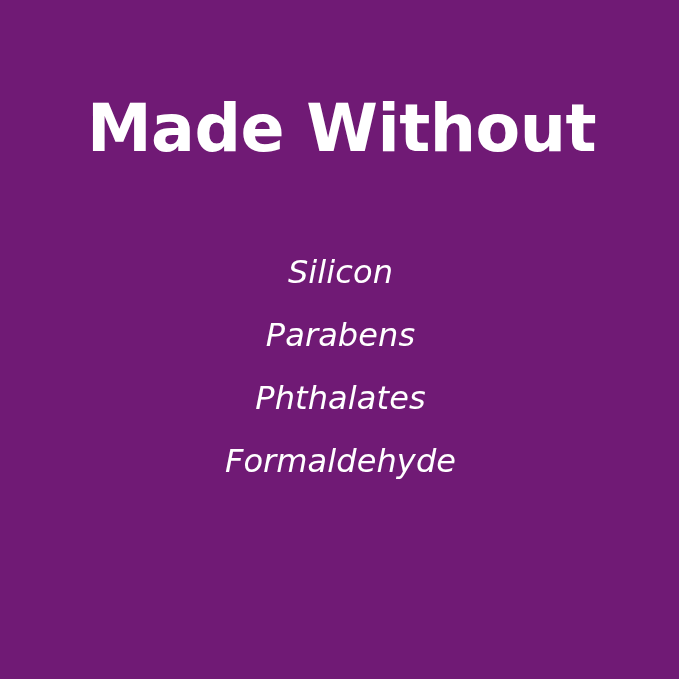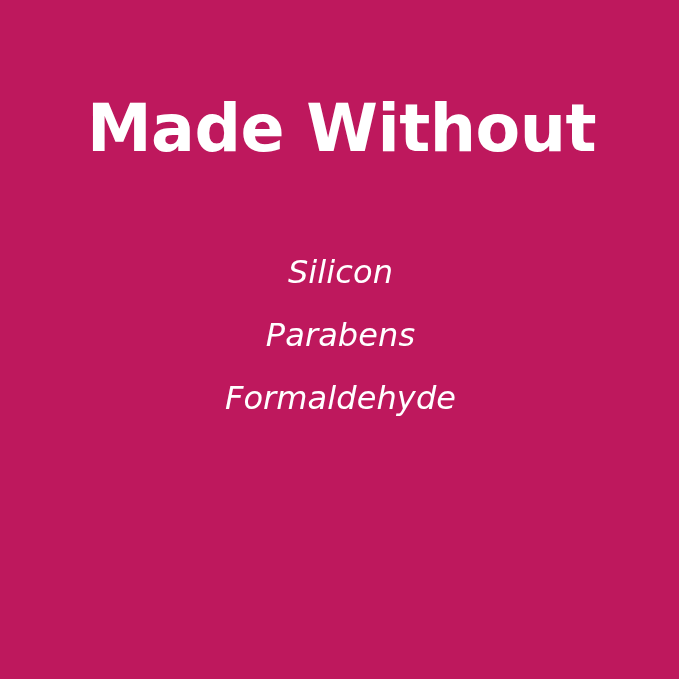--- a/index.html
+++ b/index.html
@@ -75,25 +75,26 @@
     letter-spacing: 0.1px;
     margin: 0;
     padding: 0;
     transform: translateX(1px);
     font-style: italic;
   }
 </style>
 </head>
 <body>
 
-<div id="card" style="background: #be185d;">
+<div id="card" style="background: #701a75;">
 
   <div id="heading-block">
     <h1 id="heading" style="color: rgb(255, 255, 255);">Made Without</h1>
   </div>
 
   <div id="list-block">
     <div class="list-item" style="color: rgb(255, 255, 255);">Silicon</div>
     <div class="list-item" style="color: rgb(255, 255, 255);">Parabens</div>
+    <div class="list-item" style="color: rgb(255, 255, 255);">Phthalates</div>
     <div class="list-item" style="color: rgb(255, 255, 255); text-align: right;">Formaldehyde</div>
   </div>
 
 </div>
 
 </body></html>

